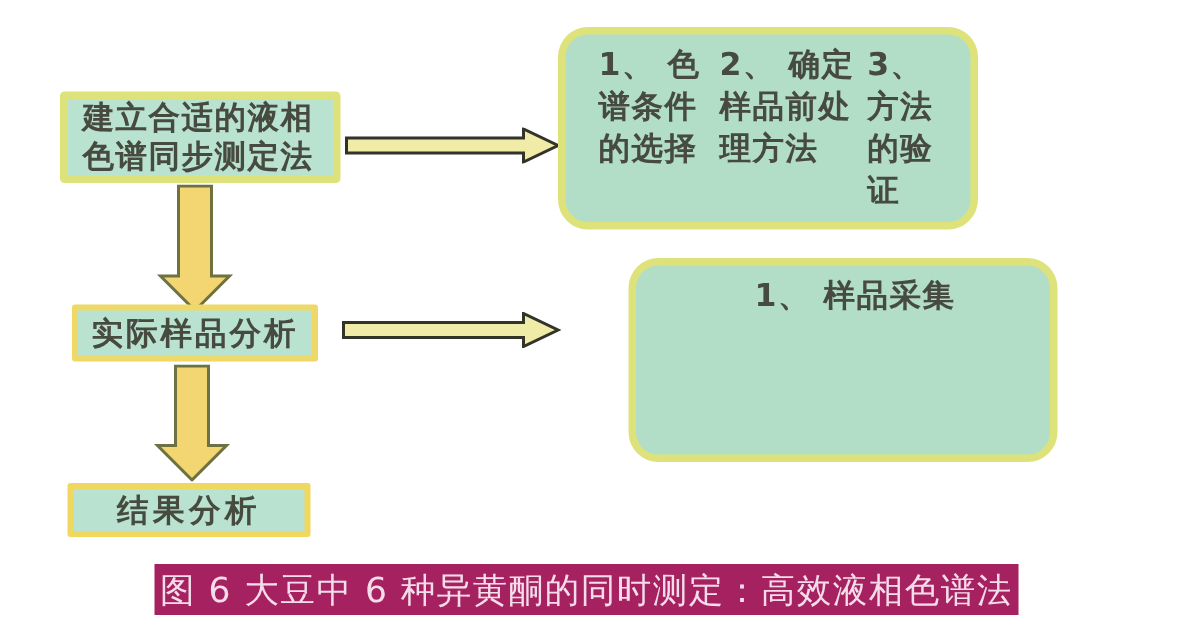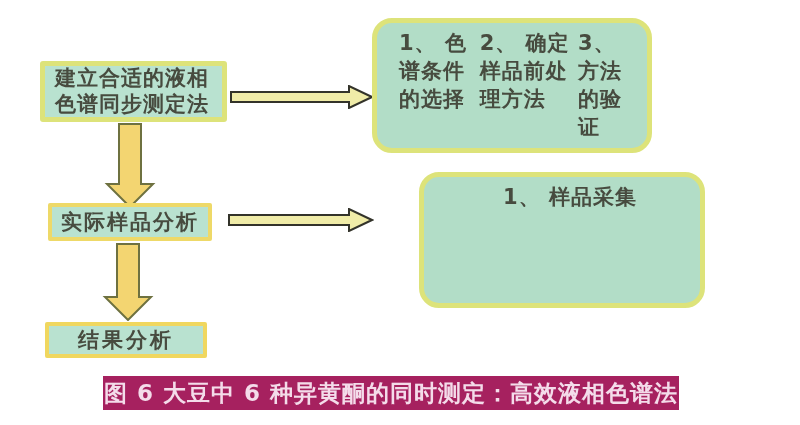--- a/index.html
+++ b/index.html
@@ -37,21 +37,21 @@
     color:var(--box-text,#474b3f); font-weight:bold; font-size:21px;
     letter-spacing:1px;
   }
   .detail-1 { left:372px; top:18px;  width:280px; height:135px; }
   .detail-2 { left:372px; top:172px; width:286px; height:136px;margin-left:47px; }
   .arrow { position:absolute; }
   .arrow svg { display:block; }
   .caption {
     position:absolute; left:103px; top:376px; width:576px; height:34px;
     background:var(--caption-bg,#a6215f); color:var(--caption-text,#f4dcea);
-    font-weight:bold; font-size:23px; letter-spacing:1px;
+    font-weight:normal; font-size:23px; letter-spacing:1px;
     display:flex; align-items:center; justify-content:center;
     white-space:nowrap;
   }
 </style>
 </head>
 <body>
 
 <div class="canvas">
 
   <div class="node node-method">

